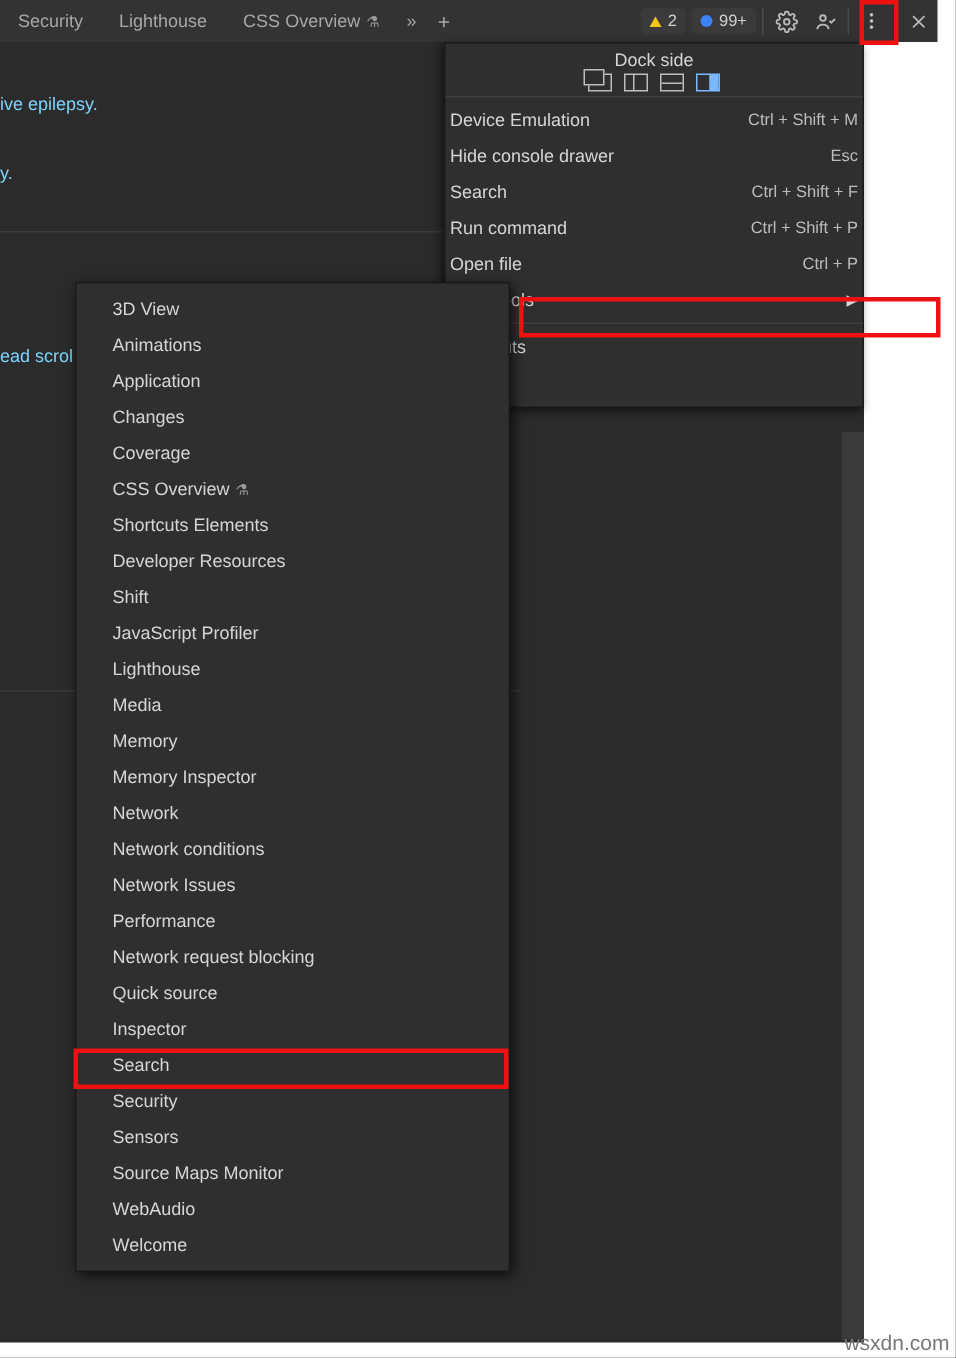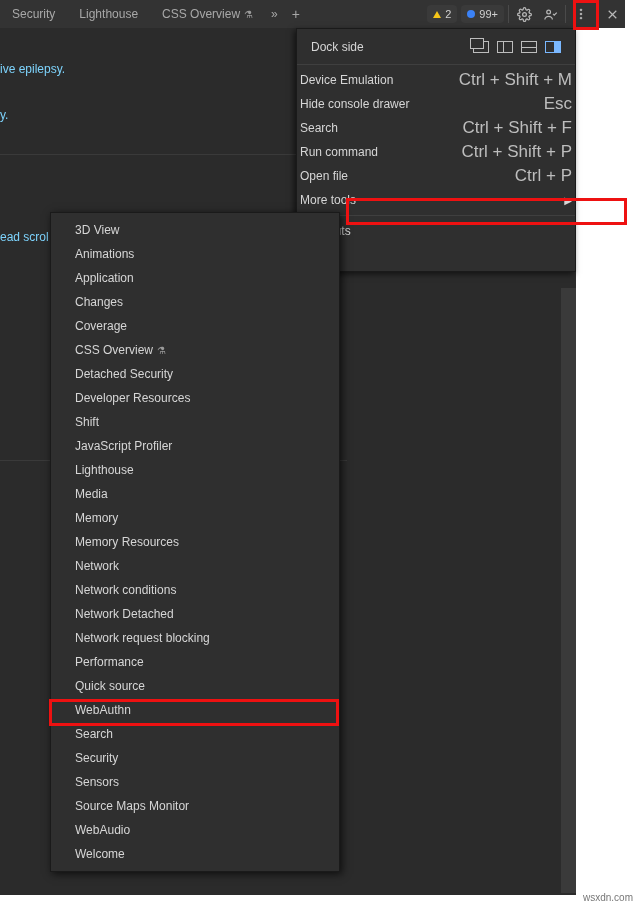--- a/index.html
+++ b/index.html
@@ -144,32 +144,33 @@
   }
   .menu-row {
     display: flex;
     align-items: center;
     height: 24px;
     padding: 0 3px;
     cursor: pointer;
     font-size: 12px;
   }
   .menu-row .label { flex: 1; }
-  .menu-row .shortcut { color: #bdbdbd; font-size: 17px; text-align: center; }
+  .menu-row .shortcut { color: #bdbdbd; font-size: 11px; text-align: center; }
   .menu-row .chev { color: #d6d6d6; font-size: 10px; }
   .menu-sep {
     height: 1px;
     background: #3f3f3f;
     margin: 3px 0;
   }
   .menu-dock {
     display: flex;
     align-items: center;
     height: 28px;
     padding: 0 14px;
+    flex-direction: column;
   }
   .menu-dock .label { flex: 1; font-size: 12px; }
   .dock-icons { display: flex; gap: 8px; }
   .dock-ic {
     width: 16px; height: 12px;
     border: 1px solid #bdbdbd;
     position: relative;
     cursor: pointer;
     box-sizing: border-box;
   }
@@ -197,21 +198,21 @@
     border-left:1px solid #bdbdbd;
     background:#bdbdbd;
   }
   .dock-ic.right { border-color:#7ab8ff; }
   .dock-ic.right::before { background:#7ab8ff; border-left-color:#7ab8ff; }
 
   
   .submenu {
     position: absolute;
     left: 50px;
-    top: 212px;
+    top: 188px;
     width: 288px;
     background: #2f2f2f;
     border: 1px solid #1a1a1a;
     box-shadow: 2px 2px 8px rgba(0,0,0,0.7);
     padding: 5px 0;
     color: #d6d6d6;
     z-index: 5;
   }
   .submenu-row {
     height: 24px;
@@ -232,21 +233,21 @@
     border: 3px solid #e11;
     box-sizing: border-box;
     pointer-events: none;
     z-index: 20;
   }
 
   .watermark {
     position: absolute;
     right: 4px;
     bottom: 2px;
-    font-size: 10px;
+    font-size: 14px;
     color: #777;
   }
 
   
   .scroll-strip {
     position: absolute;
     right: 0;
     width: 15px;
     background: #3a3a3a;
   }
@@ -357,35 +358,35 @@
     </div>
   </div>
 
   <div class="submenu" id="submenu">
       <div class="submenu-row"><span>3D View</span></div>
       <div class="submenu-row"><span>Animations</span></div>
       <div class="submenu-row"><span>Application</span></div>
       <div class="submenu-row"><span>Changes</span></div>
       <div class="submenu-row"><span>Coverage</span></div>
       <div class="submenu-row"><span>CSS Overview</span><span class="beaker">⚗</span></div>
-      <div class="submenu-row"><span>Detached Security</span></div>
+      <div class="submenu-row"><span>Shortcuts Elements</span></div>
       <div class="submenu-row"><span>Developer Resources</span></div>
       <div class="submenu-row"><span>Shift</span></div>
       <div class="submenu-row"><span>JavaScript Profiler</span></div>
       <div class="submenu-row"><span>Lighthouse</span></div>
       <div class="submenu-row"><span>Media</span></div>
       <div class="submenu-row"><span>Memory</span></div>
-      <div class="submenu-row"><span>Memory Resources</span></div>
+      <div class="submenu-row"><span>Memory Inspector</span></div>
       <div class="submenu-row"><span>Network</span></div>
       <div class="submenu-row"><span>Network conditions</span></div>
-      <div class="submenu-row"><span>Network Detached</span></div>
+      <div class="submenu-row"><span>Network Issues</span></div>
+      <div class="submenu-row"><span>Performance</span></div>
       <div class="submenu-row"><span>Network request blocking</span></div>
-      <div class="submenu-row"><span>Performance</span></div>
       <div class="submenu-row"><span>Quick source</span></div>
-      <div class="submenu-row"><span>WebAuthn</span></div>
+      <div class="submenu-row"><span>Inspector</span></div>
       <div class="submenu-row"><span>Search</span></div>
       <div class="submenu-row"><span>Security</span></div>
       <div class="submenu-row"><span>Sensors</span></div>
       <div class="submenu-row"><span>Source Maps Monitor</span></div>
       <div class="submenu-row"><span>WebAudio</span></div>
       <div class="submenu-row"><span>Welcome</span></div>
     </div>
 
 </div>
 

